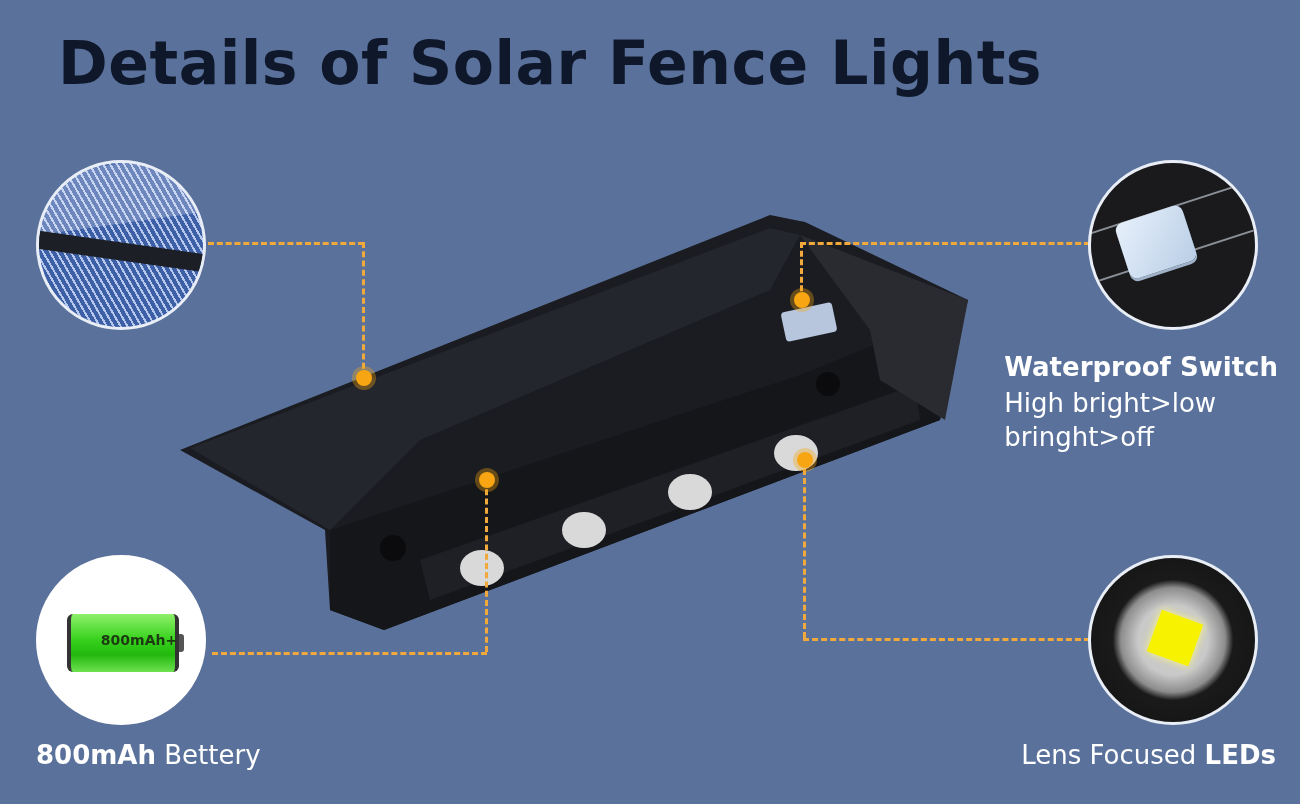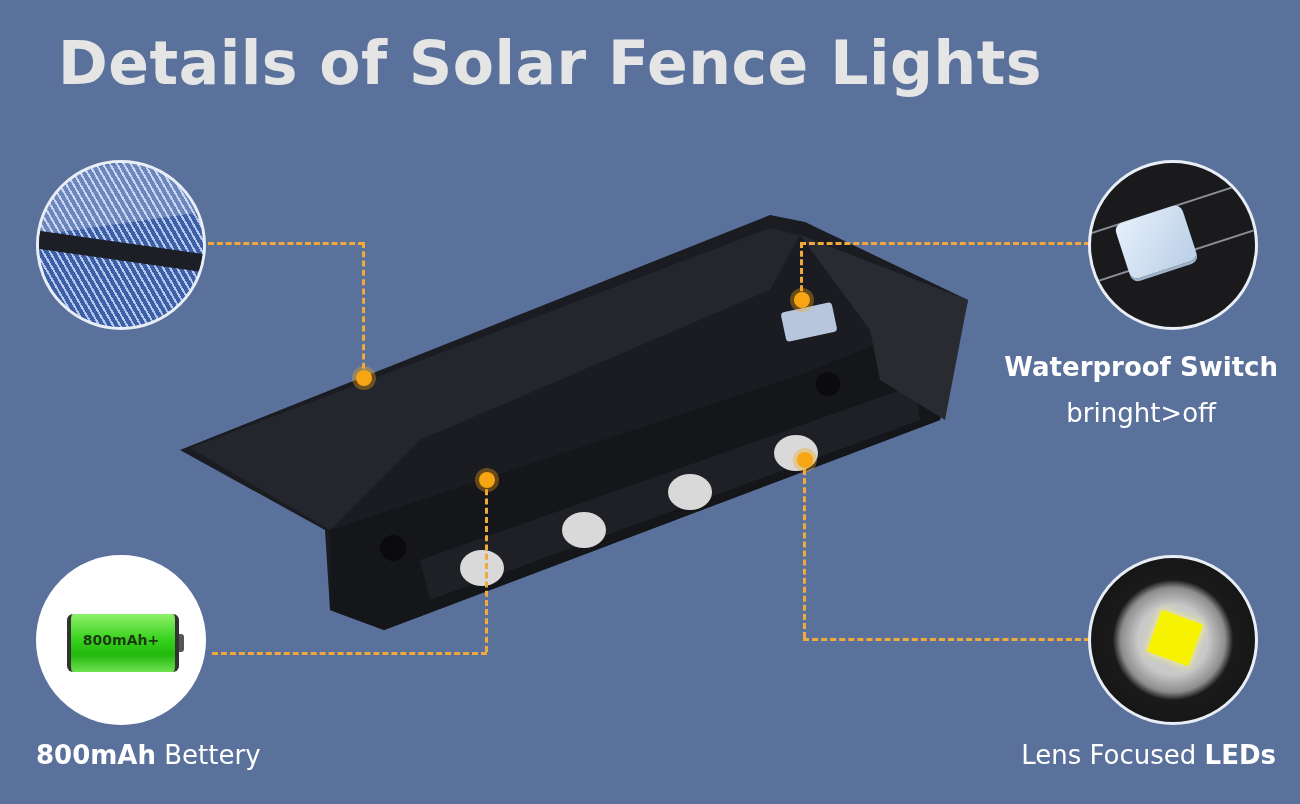--- a/index.html
+++ b/index.html
@@ -4,21 +4,21 @@
 <style>
   html, body { margin:0; padding:0; }
   body {
     width:1300px; height:804px; overflow:hidden; position:relative;
     background:#5a729b;
     font-family:"DejaVu Sans", "Liberation Sans", sans-serif;
     color:#fff;
   }
   .title {
     position:absolute; left:0; top:28px; width:1100px; text-align:center;
-    font-size:60px; font-weight:bold; letter-spacing:0.5px; color:#e5e5e5;
+    font-size:60px; font-weight:bold; letter-spacing:0.5px; color:#0f172a;
   }
   .circle {
     position:absolute; width:170px; height:170px; border-radius:50%;
     border:3px solid #e9eef6; overflow:hidden; box-sizing:border-box;
   }
   .label { position:absolute; font-size:26px; line-height:30px; color:#fff; }
   .label b { font-weight:bold; }
   .dash-h { position:absolute; height:0; border-top:3px dashed #f0a93a; }
   .dash-v { position:absolute; width:0; border-left:3px dashed #f0a93a; }
   .dot {
@@ -40,21 +40,21 @@
   .switch .line { position:absolute; height:2px; background:#8a8f98; width:200px; left:-10px; transform:rotate(-18deg); }
   .switch .cap { position:absolute; left:30px; top:50px; width:70px; height:58px; background:linear-gradient(135deg,#e7f0fb,#b9cee6); border-radius:8px; transform:rotate(-18deg); box-shadow:0 3px 0 #9fb2c9; }
   
   .battery { left:36px; top:555px; background:#fff; border-color:#fff; }
   .batt-body {
     position:absolute; left:28px; top:56px; width:112px; height:58px; border-radius:6px;
     background:linear-gradient(180deg,#8ef06a 0%,#36d11c 45%,#22b80e 70%,#6ee14f 100%);
     border-left:4px solid #333; border-right:4px solid #333; box-sizing:border-box;
   }
   .batt-tip { position:absolute; left:140px; top:76px; width:5px; height:18px; background:#555; border-radius:0 3px 3px 0; }
-  .batt-text { position:absolute; left:0; top:18px; width:100px; text-align:center; font-size:14px; font-weight:bold; color:#1d3a12; }
+  .batt-text { position:absolute; left:18px; top:18px; width:100px; text-align:center; font-size:14px; font-weight:bold; color:#1d3a12; }
   
   .lens { left:1088px; top:555px; background:radial-gradient(circle, #c9c9c9 0 30%, #8d8d8d 45%, #1a1a1a 52%, #111 100%); }
   .led-chip { position:absolute; left:62px; top:58px; width:44px; height:44px; background:#f6f200; transform:rotate(20deg); box-shadow:0 0 8px #fffb7a; }
   
   .product { position:absolute; left:0; top:0; width:1300px; height:804px; pointer-events:none; }
 </style>
 </head>
 <body>
 
 <div class="title">Details of Solar Fence Lights</div>
@@ -97,23 +97,24 @@
     <div class="bar"></div>
 </div>
 <div class="label" style="left:36px; top:346px;">
 </div>
 
 <div class="circle switch">
   <div class="line" style="top:40px;"></div>
   <div class="line" style="top:90px;"></div>
   <div class="cap"></div>
 </div>
-<div class="label" style="right:22px; top:352px; text-align:center;">
+<div class="label" style="right:22px; top:352px; text-align:left;">
   <div><b>Waterproof Switch</b></div>
-  <div style="margin-top:16px;">bringht&gt;off</div>
+  <div style="margin-top:6px;">High bright&gt;low</div>
+  <div style="margin-top:4px;">bringht&gt;off</div>
 </div>
 
 <div class="circle battery">
   <div class="batt-body">
       <div class="batt-text">800mAh+</div>
     </div>
   <div class="batt-tip"></div>
 </div>
 <div class="label" style="left:36px; top:740px;">
   <b>800mAh</b><span> Bettery</span>

